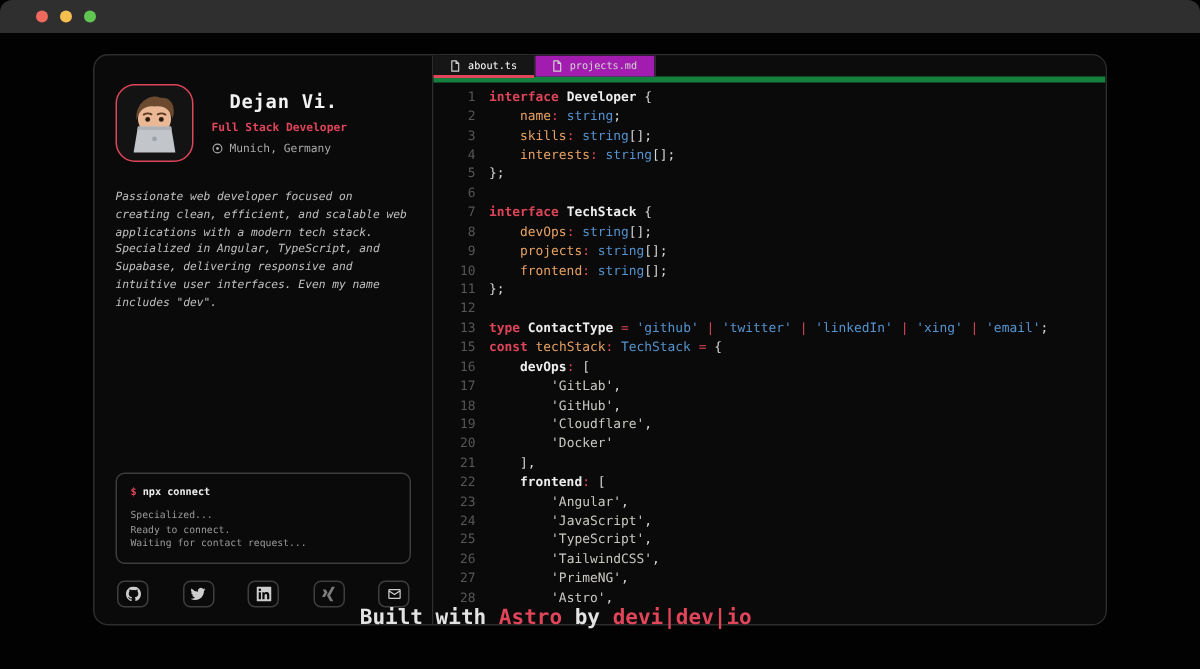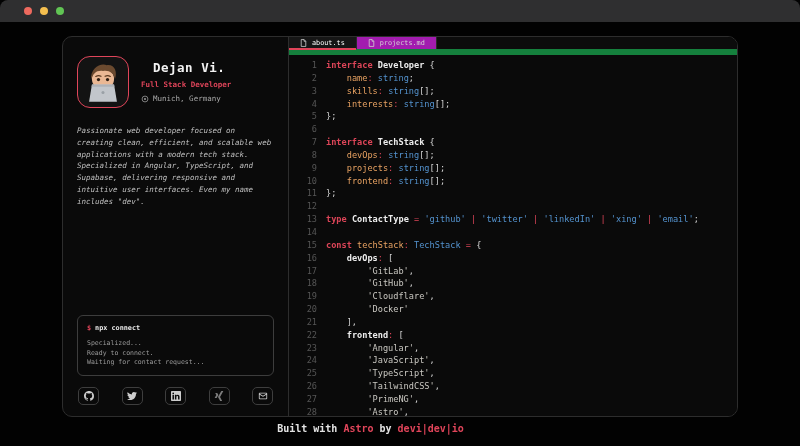--- a/index.html
+++ b/index.html
@@ -42,21 +42,21 @@
   .social { margin-top:11px; display:flex; justify-content:space-between; padding:0 1px; }
   .sbtn { width:21px; height:18px; border:1px solid #3e3e3e; border-radius:5px;
           background:transparent; display:flex; align-items:center; justify-content:center;
           cursor:pointer; }
   .sbtn svg { width:10px; height:10px; fill:#cdcdcd; }
   .sbtn.dim svg { fill:#7c7c7c; }
 
   
   .right { flex:1; display:flex; flex-direction:column; background:#0a0a0a; min-width:0; }
   .tabbar { height:18px; flex:0 0 18px; background:#0c0c0c;
-            border-bottom:6px solid #15803d; display:flex; }
+            border-bottom:4px solid #15803d; display:flex; }
   .tab { display:flex; align-items:center; gap:5px; padding:0 11px;
          font-size:6.8px; color:#d3d3d3; border-right:1px solid #2a2a2a;
          position:relative; cursor:pointer; background:#a21caf; }
   .tab svg { width:7px; height:8px; stroke:#cfcfcf; fill:none; stroke-width:1.4; }
   .tab.active { background:#161616; color:#ffffff; }
   .tab.active::after { content:""; position:absolute; left:0; right:0; bottom:-1px;
                        height:2px; background:#e0455a; }
 
   .code { flex:1; padding:4px 0 0 8px; overflow:hidden; }
   .cline { display:flex; font-size:8.6px; line-height:12.85px; white-space:pre; }
@@ -64,22 +64,22 @@
   .kw  { color:#dc4558; font-weight:bold; }
   .df  { color:#ededed; font-weight:bold; }
   .pr  { color:#e8a262; }
   .ty  { color:#5493cf; }
   .op  { color:#dc4558; }
   .st  { color:#cac8c2; }
   .pl  { color:#d6d6d6; }
   .keyw{ color:#ededed; font-weight:bold; }
 
   
-  .footer { position:absolute; left:0; top:423px; width:741px; text-align:center;
-            font-size:10px; font-weight:bold; color:#e3e3e3; }
+  .footer { position:absolute; left:0; top:404px; width:741px; text-align:center;
+            font-size:14px; font-weight:bold; color:#e3e3e3; }
   .footer .accent { color:#e0455a; }
 </style>
 </head>
 <body>
 
 <div class="titlebar">
   <span class="dot" style="background: rgb(238, 106, 94);"></span>
   <span class="dot" style="background: rgb(245, 191, 79);"></span>
   <span class="dot" style="background: rgb(97, 197, 84);"></span>
 </div>
@@ -181,21 +181,20 @@
         <div class="cline"><span class="lnum">4</span><span><span class="pl">    </span><span class="pr">interests</span><span class="op">:</span><span class="pl"> </span><span class="ty">string</span><span class="pl">[];</span></span></div>
         <div class="cline"><span class="lnum">5</span><span><span class="pl">};</span></span></div>
         <div class="cline"><span class="lnum">6</span><span></span></div>
         <div class="cline"><span class="lnum">7</span><span><span class="kw">interface</span><span class="pl"> </span><span class="df">TechStack</span><span class="pl"> {</span></span></div>
         <div class="cline"><span class="lnum">8</span><span><span class="pl">    </span><span class="pr">devOps</span><span class="op">:</span><span class="pl"> </span><span class="ty">string</span><span class="pl">[];</span></span></div>
         <div class="cline"><span class="lnum">9</span><span><span class="pl">    </span><span class="pr">projects</span><span class="op">:</span><span class="pl"> </span><span class="ty">string</span><span class="pl">[];</span></span></div>
         <div class="cline"><span class="lnum">10</span><span><span class="pl">    </span><span class="pr">frontend</span><span class="op">:</span><span class="pl"> </span><span class="ty">string</span><span class="pl">[];</span></span></div>
         <div class="cline"><span class="lnum">11</span><span><span class="pl">};</span></span></div>
         <div class="cline"><span class="lnum">12</span><span></span></div>
         <div class="cline"><span class="lnum">13</span><span><span class="kw">type</span><span class="pl"> </span><span class="df">ContactType</span><span class="pl"> </span><span class="op">=</span><span class="pl"> </span><span class="ty">'github'</span><span class="pl"> </span><span class="op">|</span><span class="pl"> </span><span class="ty">'twitter'</span><span class="pl"> </span><span class="op">|</span><span class="pl"> </span><span class="ty">'linkedIn'</span><span class="pl"> </span><span class="op">|</span><span class="pl"> </span><span class="ty">'xing'</span><span class="pl"> </span><span class="op">|</span><span class="pl"> </span><span class="ty">'email'</span><span class="pl">;</span></span></div>
-        <div class="cline"><span class="lnum">14</span><span></span></div>
         <div class="cline"><span class="lnum">15</span><span><span class="kw">const</span><span class="pl"> </span><span class="pr">techStack</span><span class="op">:</span><span class="pl"> </span><span class="ty">TechStack</span><span class="pl"> </span><span class="op">=</span><span class="pl"> {</span></span></div>
         <div class="cline"><span class="lnum">16</span><span><span class="pl">    </span><span class="keyw">devOps</span><span class="op">:</span><span class="pl"> [</span></span></div>
         <div class="cline"><span class="lnum">17</span><span><span class="pl">        </span><span class="st">'GitLab'</span><span class="pl">,</span></span></div>
         <div class="cline"><span class="lnum">18</span><span><span class="pl">        </span><span class="st">'GitHub'</span><span class="pl">,</span></span></div>
         <div class="cline"><span class="lnum">19</span><span><span class="pl">        </span><span class="st">'Cloudflare'</span><span class="pl">,</span></span></div>
         <div class="cline"><span class="lnum">20</span><span><span class="pl">        </span><span class="st">'Docker'</span></span></div>
         <div class="cline"><span class="lnum">21</span><span><span class="pl">    ],</span></span></div>
         <div class="cline"><span class="lnum">22</span><span><span class="pl">    </span><span class="keyw">frontend</span><span class="op">:</span><span class="pl"> [</span></span></div>
         <div class="cline"><span class="lnum">23</span><span><span class="pl">        </span><span class="st">'Angular'</span><span class="pl">,</span></span></div>
         <div class="cline"><span class="lnum">24</span><span><span class="pl">        </span><span class="st">'JavaScript'</span><span class="pl">,</span></span></div>

